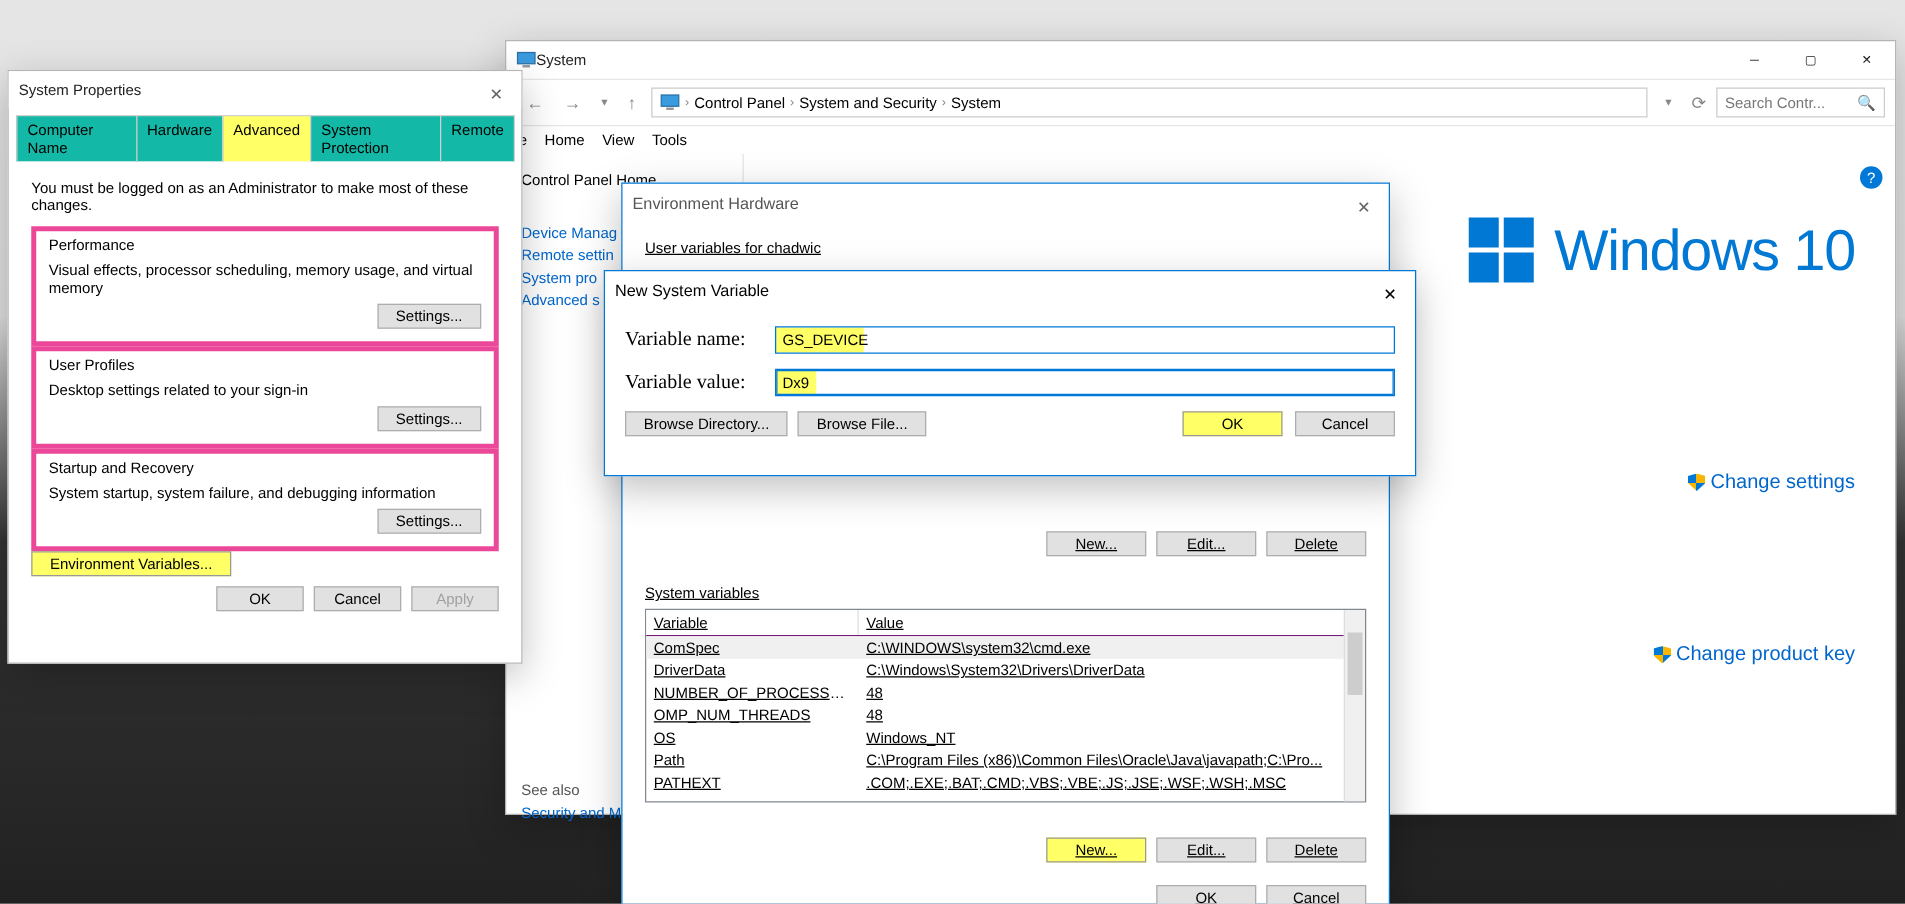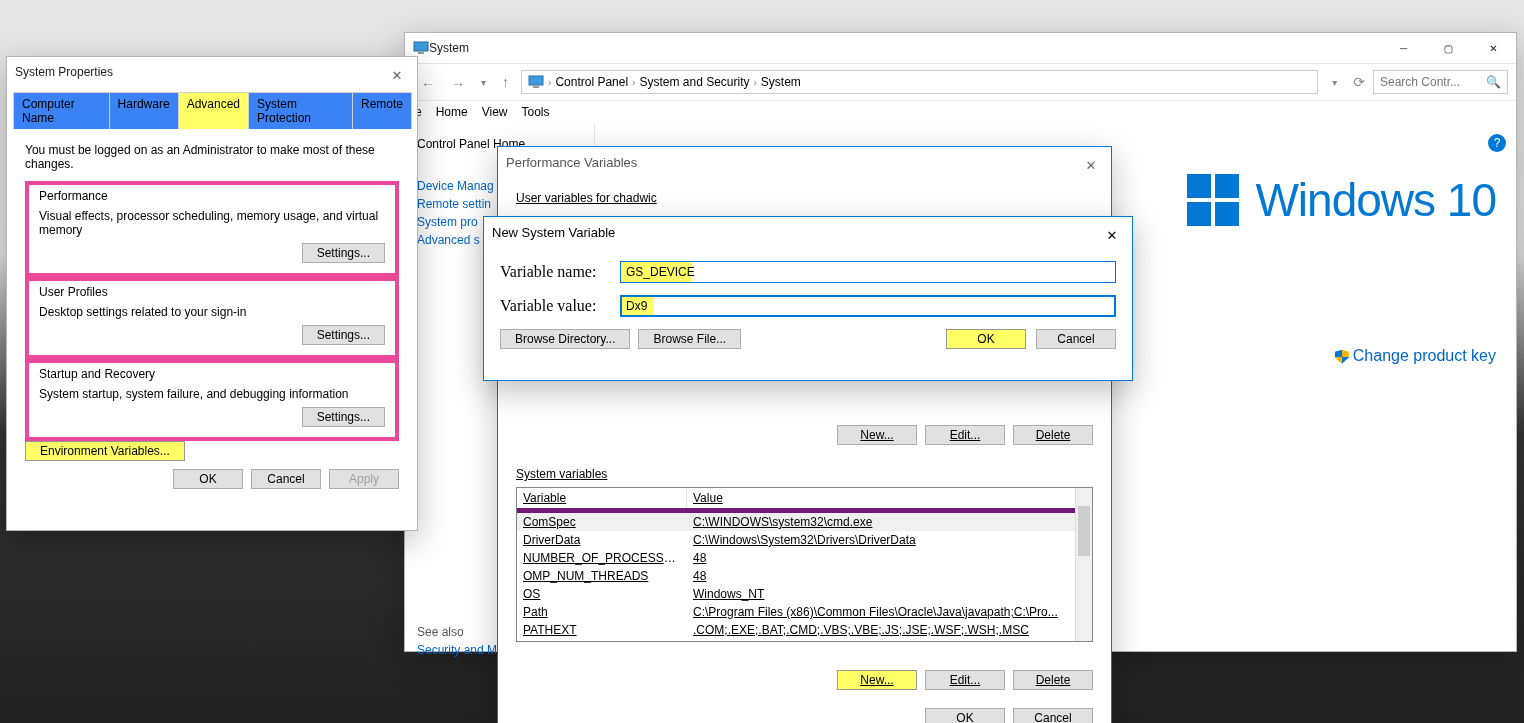--- a/index.html
+++ b/index.html
@@ -13,56 +13,56 @@
 .win-btn { background:#e1e1e1; border:1px solid #adadad; padding: 2px 14px; font-size:12px; cursor:default; }
 .win-btn.default { border-color:#0078d7; background:#e1e1e1; }
 .win-btn.highlight { background:#ffff66 !important; border-color:#999; }
 .win-btn:disabled, .win-btn.disabled { color:#a0a0a0; }
 .link { color:#0066cc; cursor:default; }
 
 
 #sysprop { left:6px; top:56px; width:412px; height:475px; }
 #sysprop .titlebar { background:#fff; border-bottom:none; font-size:12px; }
 #sysprop .tabs { display:flex; border-bottom:1px solid #d0d0d0; margin:4px 6px 0 6px; }
-#sysprop .tab { padding:4px 8px; font-size:12px; border:1px solid #d0d0d0; border-bottom:none; background:#3b82f6; margin-right:-1px; position:relative; top:1px; }
+#sysprop .tab { padding:4px 8px; font-size:12px; border:1px solid #d0d0d0; border-bottom:none; background:#14b8a6; margin-right:-1px; position:relative; top:1px; }
 #sysprop .tab.active { background:#ffff66; }
 #sysprop .body { padding: 8px 18px; font-size:12px; }
 .group { border:4px solid #ec4899; padding:6px 10px 10px 10px; }
 .group .gtitle { font-size:12px; margin-bottom:4px; position:relative; top:-2px; }
 .group .row-btn { display:flex; justify-content:flex-end; margin-top:6px;}
 #sysprop .footer { display:flex; gap:8px; justify-content:flex-end; padding: 0 18px 12px 18px; }
 
 
 #sysctl { left:404px; top:32px; width:1113px; height:620px; background:#fff; }
 #sysctl .titlebar { height:30px; }
 #sysctl .nav { display:flex; align-items:center; padding:4px 8px; border-top:1px solid #e6e6e6; border-bottom:1px solid #e6e6e6; height:38px; font-size:12px; }
 #sysctl .nav .arrow { padding:0 8px; color:#888; font-size:14px;}
 #sysctl .breadcrumb { display:flex; align-items:center; gap:4px; border:1px solid #ccc; flex:1; height:24px; padding:0 6px; margin:0 6px 0 4px; }
 #sysctl .breadcrumb span.sep { color:#888; font-size:10px;}
 #sysctl .searchbox { width:135px; height:24px; border:1px solid #ccc; display:flex; align-items:center; padding:0 6px; color:#777; font-size:12px; }
 #sysctl .menubar { display:flex; gap:14px; padding:4px 10px; font-size:12px; }
 #sysctl .content { display:flex; position:relative; }
 #sysctl .side { width:190px; padding:10px 12px; border-right:1px solid #e5e5e5; font-size:12px; }
 #sysctl .side div { margin:4px 0; }
 #sysctl .main { flex:1; position:relative; }
-#sysctl .right { position:absolute; right:20px; top:50px; text-align:right; }
+#sysctl .right { position:absolute; right:32px; top:50px; text-align:right; }
 .w10logo { display:flex; align-items:center; gap:16px; }
 .w10squares { display:grid; grid-template-columns:24px 24px; grid-template-rows:24px 24px; gap:4px; }
 .w10squares i { background:#0078d4; }
 .w10text { font-size:46px; font-weight:300; color:#0078d4; letter-spacing:-1px; }
 .shield { display:inline-block; width:14px; height:14px; background: conic-gradient(#f7b500 0 25%, #0078d7 25% 50%, #f7b500 50% 75%, #0078d7 75% 100%); clip-path: polygon(50% 0,100% 15%,100% 55%,50% 100%,0 55%,0 15%); vertical-align:middle; margin-right:4px;}
 
 
 #envvar { left:497px; top:146px; width:615px; height:578px; border:1px solid #0078d7; }
 #envvar .titlebar { font-size:13px; color:#555; }
 #envvar .body { padding: 6px 18px; font-size:12px;text-decoration:underline; }
 #envvar .section-label { font-size:12px; margin: 8px 0 6px 0; }
 .tablebox { border:1px solid #828790; font-size:12px; position:relative; }
 .tablebox .th, .tablebox .tr { display:flex; }
-.tablebox .th { background:#fff; border-bottom:5px solid #701a75; }
+.tablebox .th { background:#fff; border-bottom:1px solid #701a75; }
 .tablebox .th > div { padding:3px 6px; border-right:1px solid #e0e0e0; }
 .tablebox .tr > div { padding:2px 6px; white-space:nowrap; overflow:hidden; text-overflow:ellipsis; }
 .col1 { width:170px; } .col2 { flex:1; }
 .tablebox .scrollbar { position:absolute; right:0; top:0; bottom:0; width:17px; background:#f0f0f0; border-left:1px solid #ddd;}
 .scrollbar .thumb { position:absolute; left:2px; right:2px; background:#cdcdcd; }
 #envvar .btnrow { display:flex; gap:8px; justify-content:flex-end; margin-top:28px; }
 #envvar .btnrow .win-btn { width:80px; }
 #envvar .dlg-footer { display:flex; gap:8px; justify-content:flex-end; margin-top:18px; }
 
 
@@ -146,20 +146,21 @@
       <div class="right">
         <div class="w10logo">
           <div class="w10squares">
               <i></i>
               <i></i>
               <i></i>
               <i></i>
             </div>
           <span class="w10text">Windows 10</span>
         </div>
+        <div style="margin-top:150px"><span class="shield"></span><span class="link">Change settings</span></div>
         <div style="margin-top:120px"><span class="shield"></span><span class="link">Change product key</span></div>
       </div>
     </div>
   </div>
 </div>
 
 <div id="sysprop" class="window">
   <div class="titlebar">
     <span>System Properties</span>
     <span class="closebtn-only">✕</span>
@@ -198,21 +199,21 @@
   </div>
   <div class="footer">
     <button class="win-btn" style="width:70px">OK</button>
     <button class="win-btn" style="width:70px">Cancel</button>
     <button class="win-btn disabled" style="width:70px">Apply</button>
   </div>
 </div>
 
 <div id="envvar" class="window">
   <div class="titlebar">
-    <span>Performance Variables</span>
+    <span>Environment Hardware</span>
     <span class="closebtn-only">✕</span>
   </div>
   <div class="body">
     <div class="section-label">User variables for chadwic</div>
 
     <div style="height:186px"></div>
     <div class="btnrow">
       <button class="win-btn">New...</button>
       <button class="win-btn">Edit...</button>
       <button class="win-btn">Delete</button>

